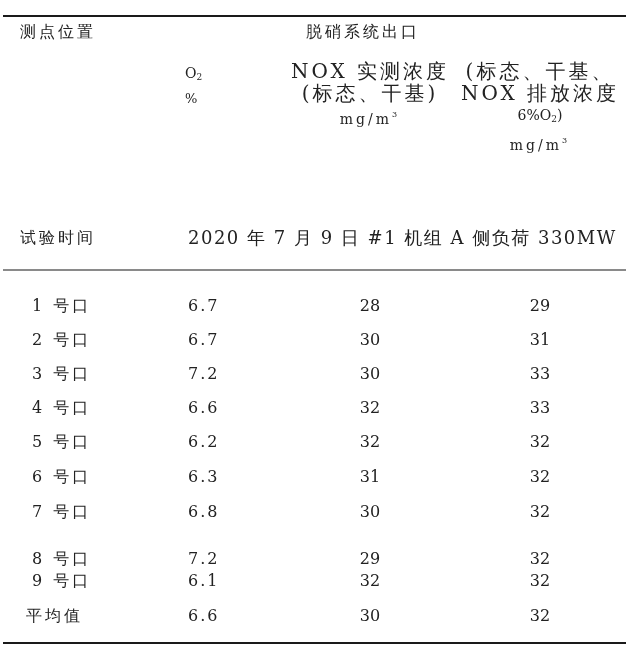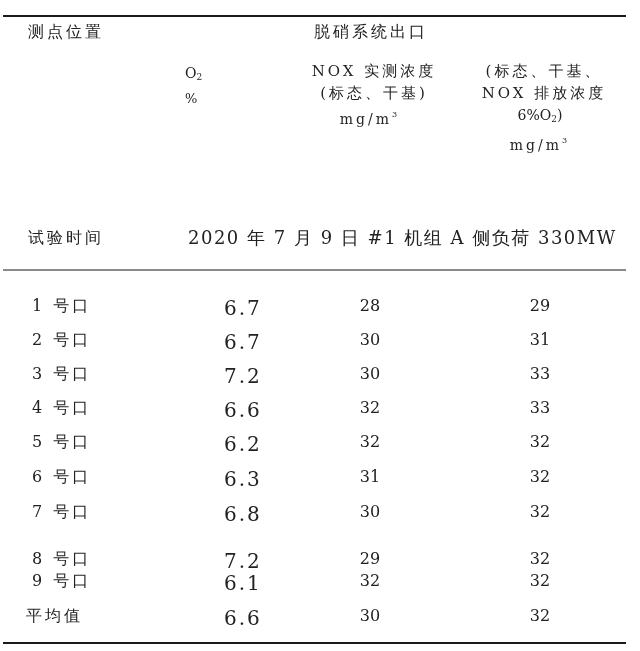--- a/index.html
+++ b/index.html
@@ -27,46 +27,45 @@
     .rule.bottom { top: 642px; }
 
     .cell {
       position: absolute;
       font-size: 16px;
       line-height: 20px;
       white-space: nowrap;
     }
     .cjk {
       letter-spacing: 3px;
-      margin-left: 8px;
     }
 
     .hdr-line {
       display: block;
-      font-size: 15px;
+      font-size: 20px;
       line-height: 22px;
       text-align: center;
     }
     .sub {
       font-size: 9px;
       vertical-align: -2px;
     }
     .sup {
       font-size: 8px;
       vertical-align: 7px;
     }
 
     .row {
       position: absolute;
       left: 0;
       width: 640px;
       height: 26px;
     }
     .row .c0 { position: absolute; left: 32px; top: 0; font-size: 16px; letter-spacing: 3px; }
-    .row .c1 { position: absolute; left: 188px; top: 0; font-size: 20px; letter-spacing: 2px; margin-left: 36px; }
+    .row .c1 { position: absolute; left: 188px; top: 0; font-size: 16px; letter-spacing: 2px; }
     .row .c2 { position: absolute; left: 340px; width: 60px; text-align: center; top: 0; font-size: 16px; }
     .row .c3 { position: absolute; left: 510px; width: 60px; text-align: center; top: 0; font-size: 16px; }
     .row .c0.avg { left: 26px; }
   </style>
 </head>
 <body>
 
 <div>
 
   <div class="rule top"></div>

